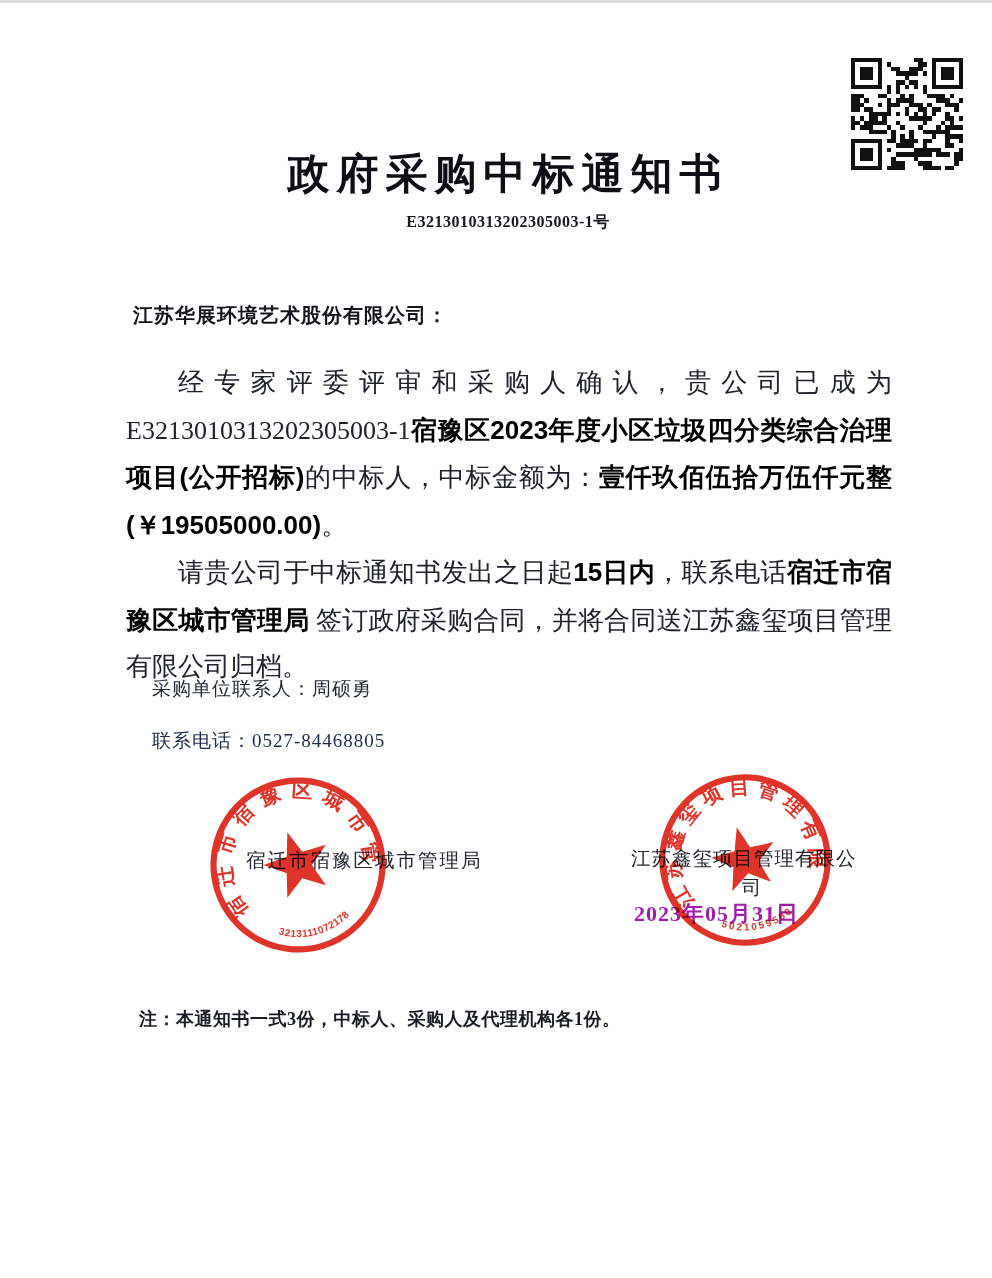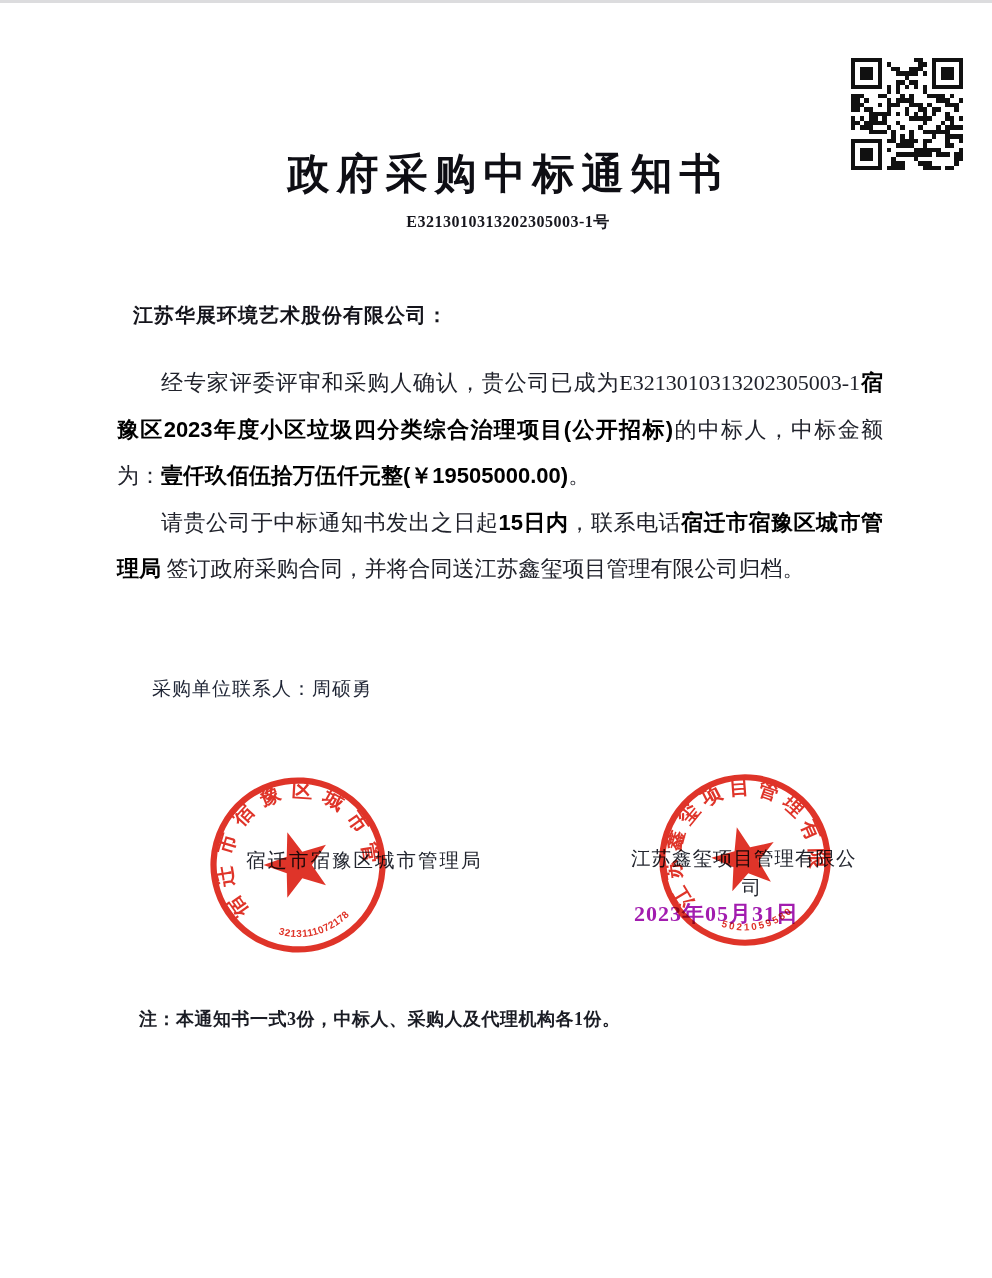--- a/index.html
+++ b/index.html
@@ -19,22 +19,22 @@
   .doc-number {
     position:absolute; left:0; right:0; top:212px; text-align:center;
     font-size:16px; font-weight:700; color:#17171e; letter-spacing:0.5px;
   }
   .addressee {
     position:absolute; left:117px; top:302px;
     font-family:"Liberation Sans", sans-serif; font-weight:700;
     font-size:20px; color:#14141b; letter-spacing:1px;margin-left:16px;
   }
   .body-block {
-    position:absolute; left:117px; width:766px; top:360px;
-    font-size:22px; line-height:46.5px; text-align:justify; color:#20222b;
+    position:absolute; left:126px; width:766px; top:360px;
+    font-size:26px; line-height:46.5px; text-align:justify; color:#20222b;
   }
   .body-block p { margin:0; text-indent:2em; }
   .body-block .seg-bold {
     font-family:"Liberation Sans", sans-serif; font-weight:700; color:#000;
   }
   .contact-line { position:absolute; left:152px; font-size:19px; letter-spacing:1px; }
   .contact-person { top:676px; color:#1e2434; }
   .contact-phone  { top:728px; color:#1e2a4a; }
 
   .sig-left {
@@ -375,20 +375,21 @@
   <div class="doc-number">E3213010313202305003-1号</div>
 
   <div class="addressee">江苏华展环境艺术股份有限公司：</div>
 
   <div class="body-block">
     <p><span class="seg-normal">经专家评委评审和采购人确认，贵公司已成为E3213010313202305003-1</span><span class="seg-bold">宿豫区2023年度小区垃圾四分类综合治理项目(公开招标)</span><span class="seg-normal">的中标人，中标金额为：</span><span class="seg-bold">壹仟玖佰伍拾万伍仟元整(￥19505000.00)</span><span class="seg-normal">。</span></p>
     <p><span class="seg-normal">请贵公司于中标通知书发出之日起</span><span class="seg-bold">15日内</span><span class="seg-normal">，联系电话</span><span class="seg-bold">宿迁市宿豫区城市管理局</span><span class="seg-normal"> 签订政府采购合同，并将合同送江苏鑫玺项目管理有限公司归档。</span></p>
   </div>
 
   <div class="contact-line contact-person">采购单位联系人：周硕勇</div>
+  <div class="contact-line contact-phone">联系电话：0527-84468805</div>
 
   <div class="sig-left">宿迁市宿豫区城市管理局</div>
   <div class="sig-right">
     <div class="line1">江苏鑫玺项目管理有限公</div>
     <div class="line2">司</div>
   </div>
   <div class="sig-date">2023年05月31日</div>
 
   <svg class="seal seal-left" viewBox="-100 -100 200 200">
       <g transform="rotate(-18)">

